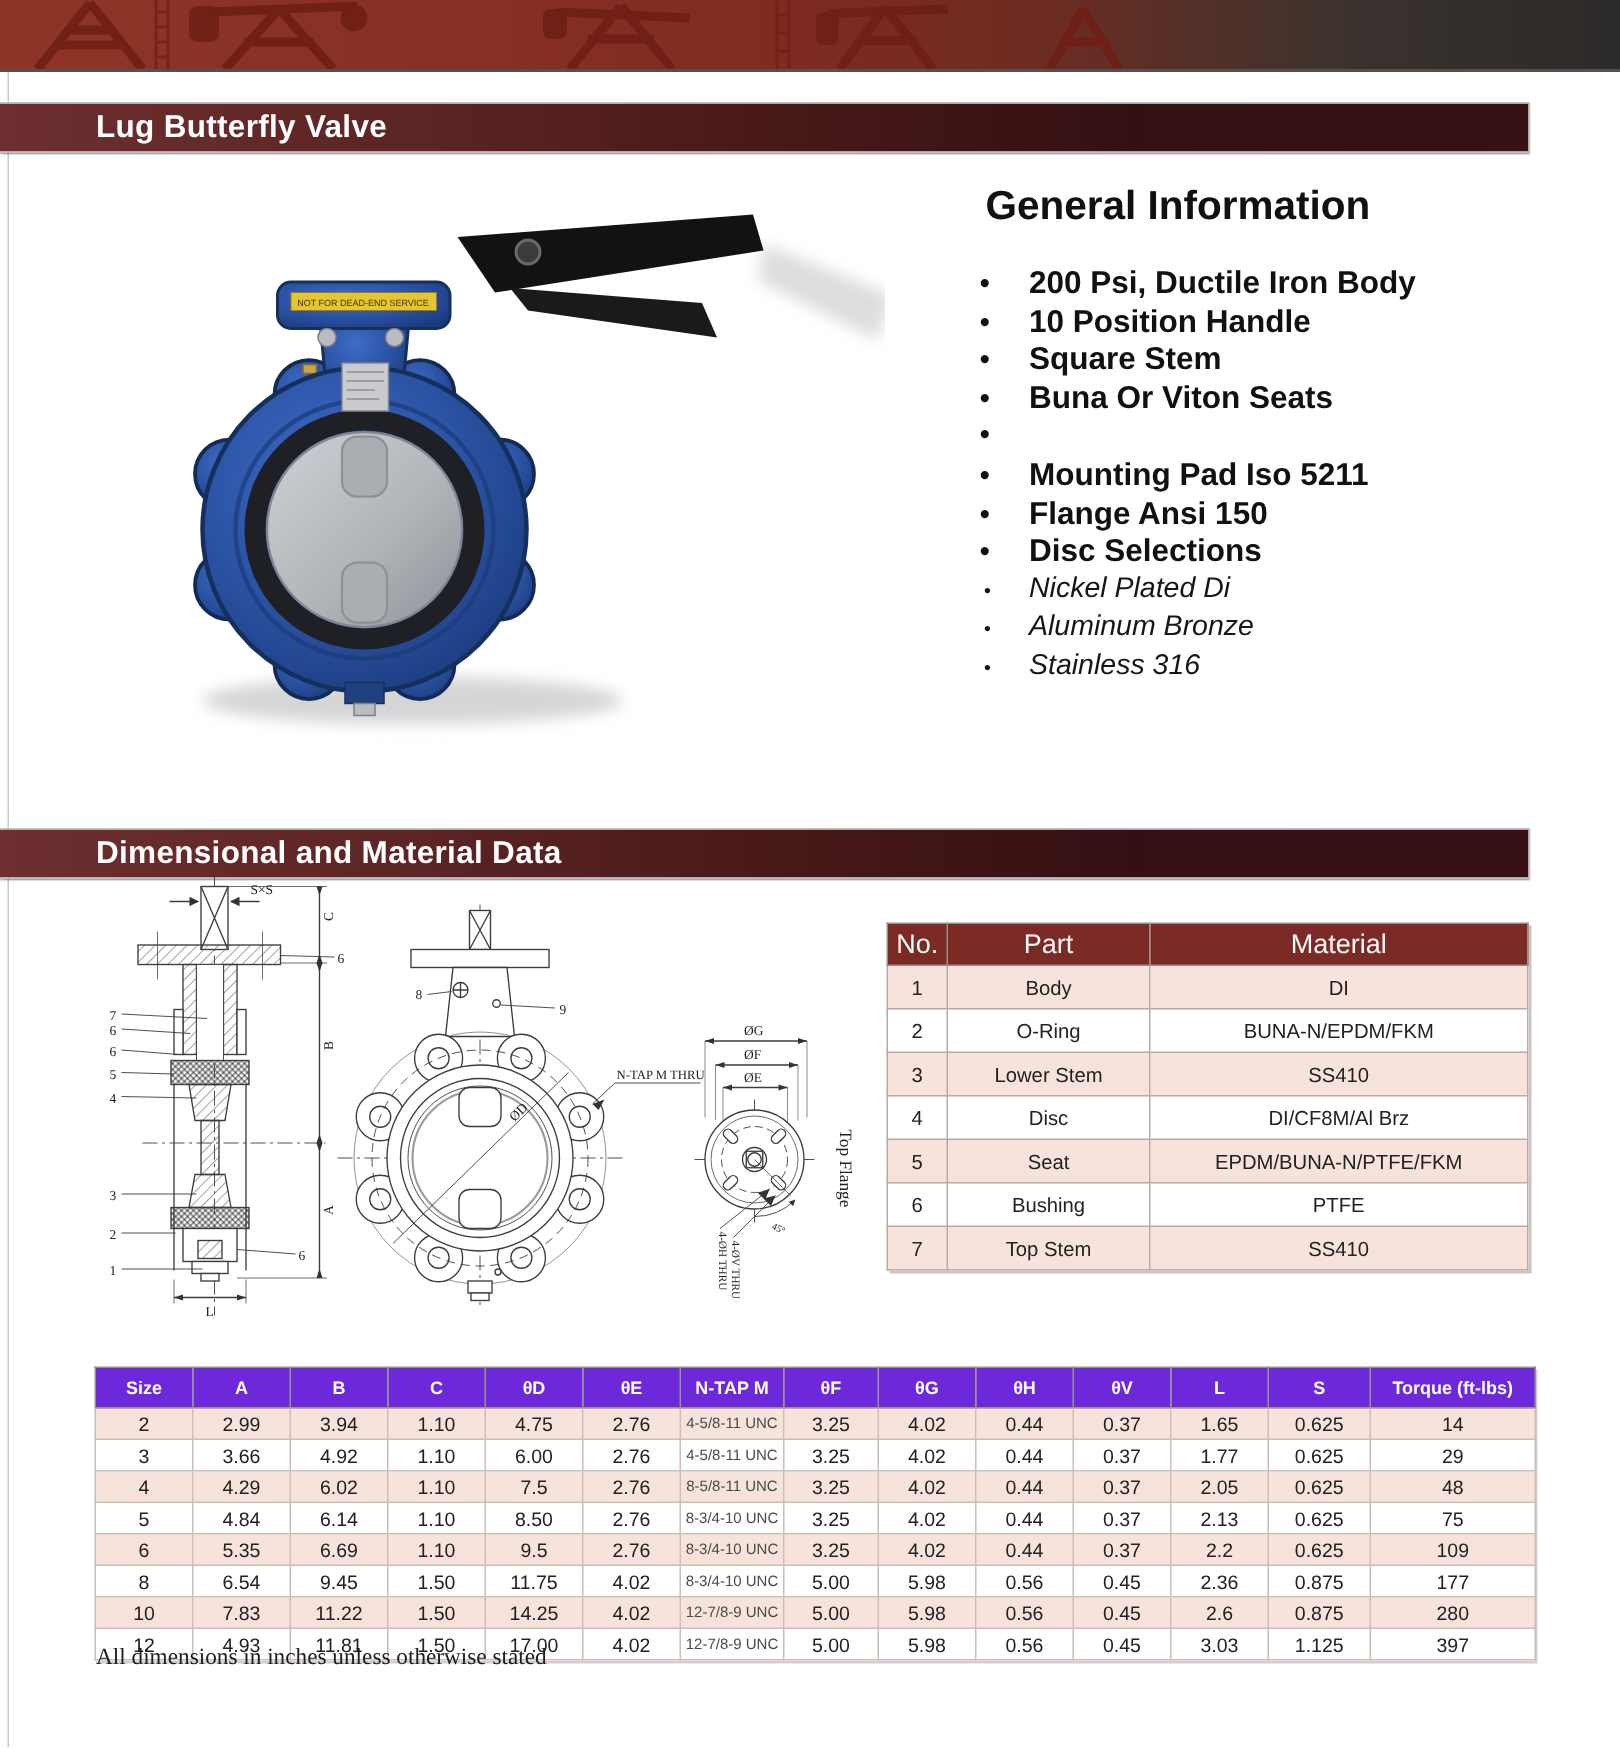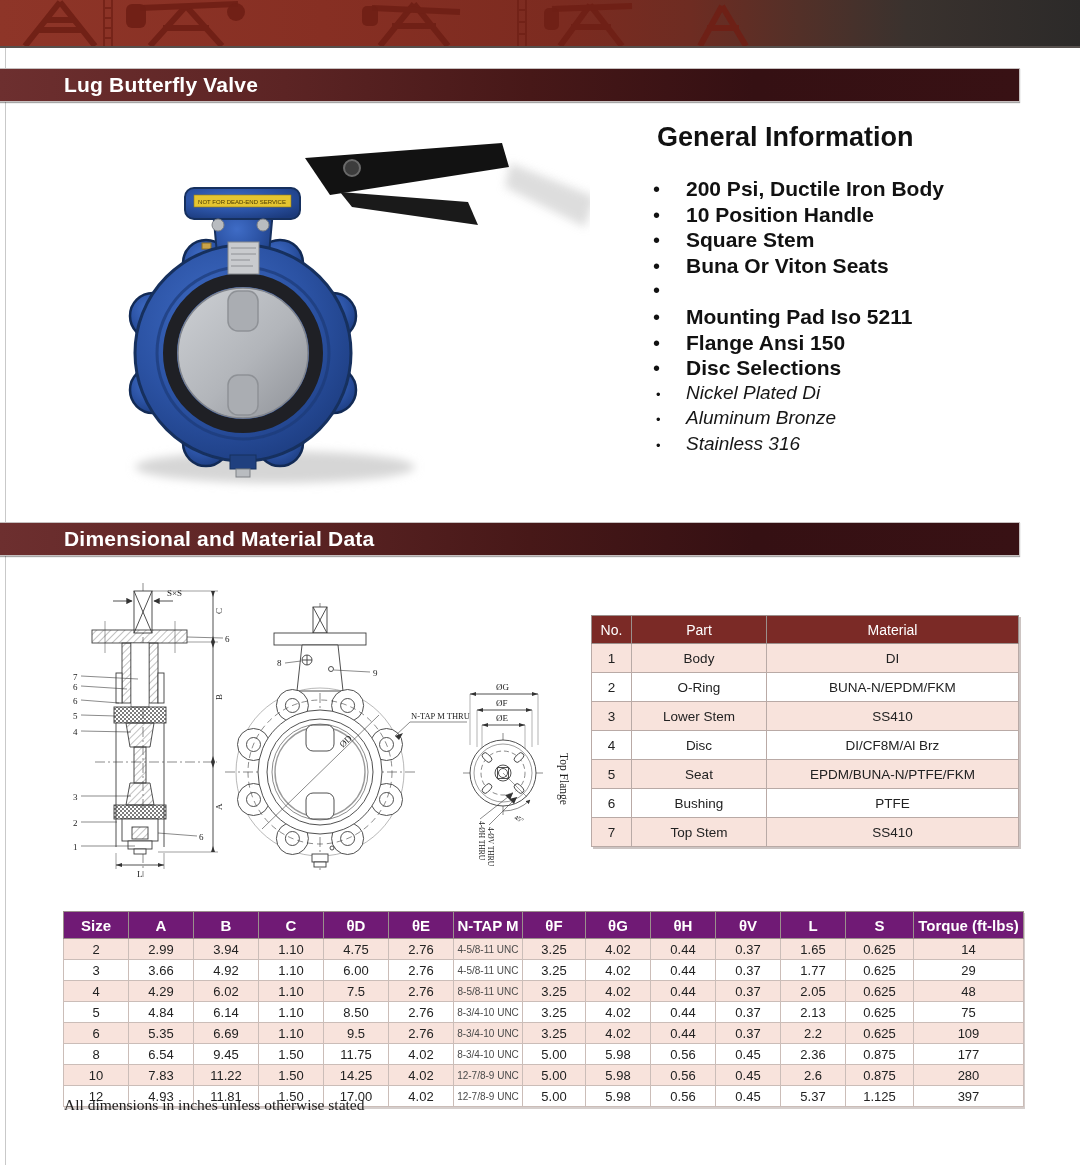--- a/index.html
+++ b/index.html
@@ -12,40 +12,40 @@
   .banner svg{display:block;}
   .page-edge{position:absolute;left:5px;top:48px;width:1px;height:1117px;background:#c9c9c9;}
   
   .bar{position:absolute;left:0;width:1019px;height:32px;
     background:linear-gradient(90deg,#6d2f2f 0%,#5c2424 28%,#471818 52%,#351013 74%,#38111425 100%);
     background:linear-gradient(90deg,#6d2f2f 0%,#5c2424 28%,#471818 52%,#351013 74%,#381114 100%);
     border:1px solid #c6bfbf;border-left:none;box-shadow:0 1px 1px rgba(0,0,0,.35);
     display:flex;align-items:center;}
   .bar span{color:#fff;font-weight:bold;font-size:21px;padding-left:64px;letter-spacing:.2px;}
   .bar1{top:68px;}
-  .bar2{top:522px;}
+  .bar2{top:552px;}
   
   .photo{position:absolute;left:90px;top:115px;width:500px;height:400px;}
   
   .geninfo{position:absolute;left:645px;top:122px;width:400px;}
   .geninfo h2{margin:0 0 24px 12px;font-size:27px;font-weight:bold;color:#111;}
   .gi-item{display:flex;align-items:baseline;height:25.6px;}
   .gi-item .dot{width:33px;text-align:left;padding-left:8px;font-size:20px;color:#111;}
   .gi-item.bold .txt{font-size:21px;font-weight:bold;color:#111;}
   .gi-item.italic .dot{font-size:13px;padding-left:11px;width:30px;}
   .gi-item.italic .txt{font-size:19px;font-style:italic;color:#161616;}
   
   .drawings{position:absolute;left:55px;top:565px;}
   
   table{border-collapse:collapse;table-layout:fixed;}
   .mat{position:absolute;left:591px;top:615px;width:427px;box-shadow:2px 2px 0 #ccc4c2;}
-  .mat th{background:#7b2a26;color:#fff;font-weight:normal;font-size:14px;height:25px;border:1px solid #9b8f8c;}
+  .mat th{background:#7b2a26;color:#fff;font-weight:normal;font-size:18px;height:25px;border:1px solid #9b8f8c;}
   .mat td{font-size:13.5px;text-align:center;height:26px;border:1px solid #b9aaa6;color:#222;}
   .dim{position:absolute;left:63px;top:911px;width:960px;box-shadow:1px 2px 0 #d5cecc;}
-  .dim th{background:#701a75;color:#fff;font-weight:bold;font-size:15px;height:24px;border:1px solid #9b8f8c;}
+  .dim th{background:#6d28d9;color:#fff;font-weight:bold;font-size:12px;height:24px;border:1px solid #9b8f8c;}
   .dim td{font-size:13px;text-align:center;height:20px;border:1px solid #cbbdb8;color:#222;padding:0;}
   .dim td.ntap{font-size:10px;font-weight:normal;color:#4a4a4a;}
   tbody tr:nth-child(odd) td{background:#f8e3dc;}
   tbody tr:nth-child(even) td{background:#fff;}
   .footnote{position:absolute;left:64px;top:1096px;font-family:"Liberation Serif",serif;font-size:15.5px;color:#1d1d1d;}
   
   .dtext{font-family:"Liberation Serif",serif;fill:#222;}
 </style>
 </head>
 <body>
@@ -584,21 +584,21 @@
           <td>4.93</td>
           <td>11.81</td>
           <td>1.50</td>
           <td>17.00</td>
           <td>4.02</td>
           <td class="ntap">12-7/8-9 UNC</td>
           <td>5.00</td>
           <td>5.98</td>
           <td>0.56</td>
           <td>0.45</td>
-          <td>5.37</td>
+          <td>3.03</td>
           <td>1.125</td>
           <td>397</td>
         </tr>
       </tbody>
   </table>
 
   <div class="footnote">All dimensions in inches unless otherwise stated</div>
 </div>
 
 </body></html>

